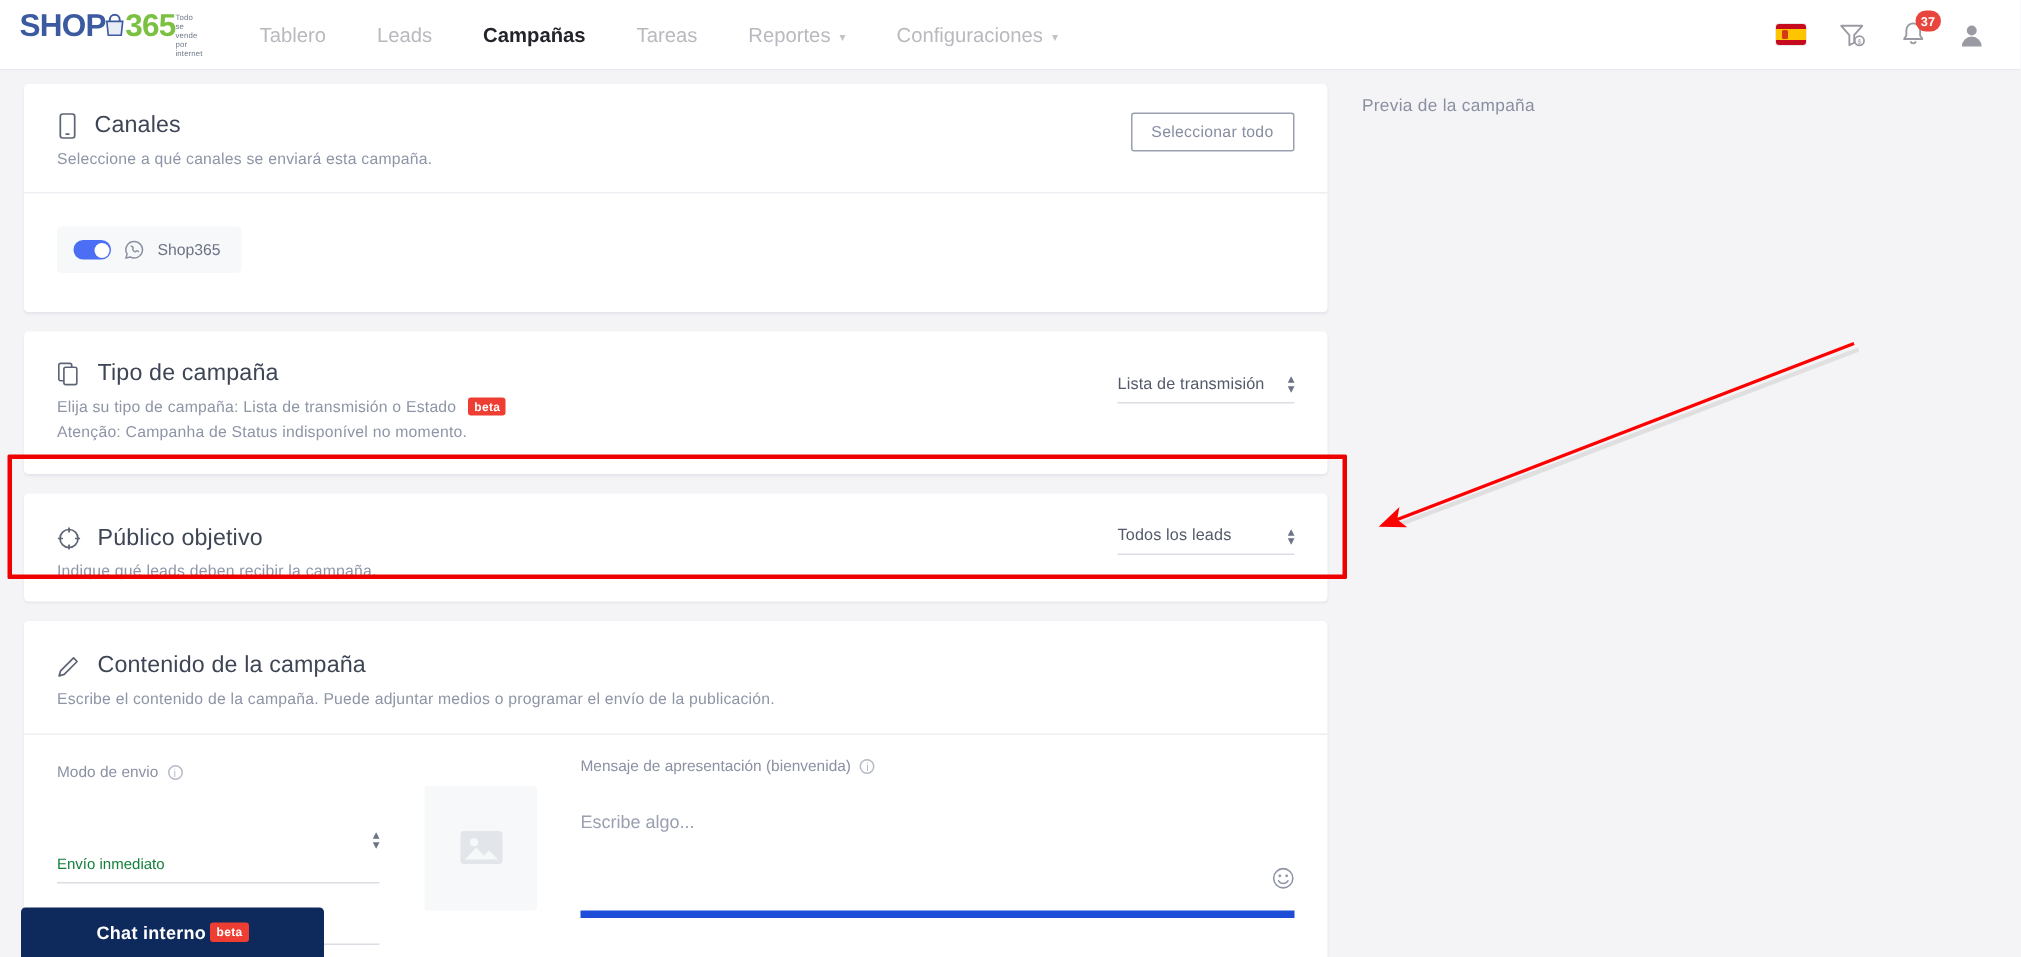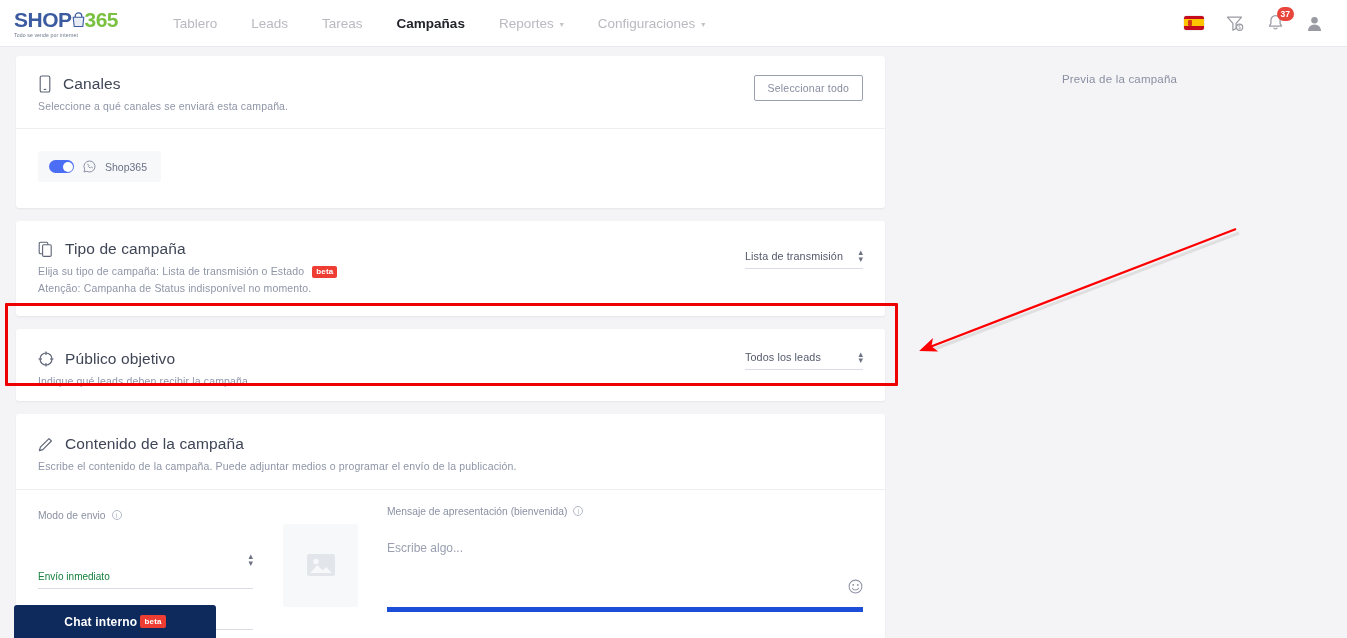--- a/index.html
+++ b/index.html
@@ -12,21 +12,21 @@
     -webkit-font-smoothing: antialiased;
   }
   #app { position: relative; width: 1347px; height: 638px; background:#f4f4f6; }
 
   
   .topbar {
     position:absolute; left:0; top:0; width:1347px; height:47px;
     background:#ffffff; border-bottom:1px solid #e9e9ee;
     display:flex; align-items:center;
   }
-  .logo-wrap { width:120px; margin-left:14px; display:flex; flex-direction:column; justify-content:center; }
+  .logo-wrap { width:120px; margin-left:14px; display:flex; flex-direction:row; justify-content:center; }
   .logo-main { font-size:21px; font-weight:700; letter-spacing:-0.5px; line-height:1; display:flex; align-items:baseline; }
   .logo-shop { color:#3b5aa0; }
   .logo-365  { color:#7ac142; font-weight:800; }
   .logo-bag {
     display:inline-block; width:13px; height:13px; position:relative; margin:0 0px;
   }
   .logo-bag svg { position:absolute; left:0; top:-2px; }
   .logo-tag { font-size:5.2px; color:#6f7a8b; letter-spacing:0.1px; margin-top:2px; }
 
   .nav { display:flex; align-items:center; margin-left:22px; height:47px; }
@@ -51,21 +51,21 @@
   .icon-btn { position:relative; cursor:pointer; display:flex; align-items:center; color:#9a9aa3; }
   .badge {
     position:absolute; top:-7px; right:-10px; background:#e8453c; color:#fff;
     font-size:8.5px; font-weight:700; line-height:1;
     border-radius:9px; padding:2.5px 4px 2.5px 4px; min-width:15px; text-align:center;
   }
 
   
   .content { position:absolute; left:0; top:47px; width:1347px; height:591px; }
   .left-col { position:absolute; left:16px; top:9px; width:869px; }
-  .right-col{ position:absolute; left:908px; top:26px; width:423px;text-align:center; }
+  .right-col{ position:absolute; left:908px; top:18px; width:423px; }
 
   .card {
     background:#fff; border-radius:3px; box-shadow:0 1px 2px rgba(30,40,80,.07);
     margin-bottom:13px;
   }
   .card-head { padding:19px 22px 16px 22px; position:relative; }
   .card-head.with-divider { border-bottom:1px solid #eeeef3; }
   .card-title {
     display:flex; align-items:center; gap:11px;
     font-size:15.5px; color:#3e4555; font-weight:400; letter-spacing:.1px;
@@ -192,25 +192,25 @@
       <div class="logo-tag">Todo se vende por internet</div>
     </div>
 
     <div class="nav">
       <div class="nav-item">
         <span>Tablero</span>
       </div>
       <div class="nav-item">
         <span>Leads</span>
       </div>
+      <div class="nav-item active">
+        <span>Campañas</span>
+      </div>
       <div class="nav-item">
         <span>Tareas</span>
-      </div>
-      <div class="nav-item active">
-        <span>Campañas</span>
       </div>
       <div class="nav-item">
         <span>Reportes</span>
         <span class="caret">▾</span>
       </div>
       <div class="nav-item">
         <span>Configuraciones</span>
         <span class="caret">▾</span>
       </div>
     </div>

